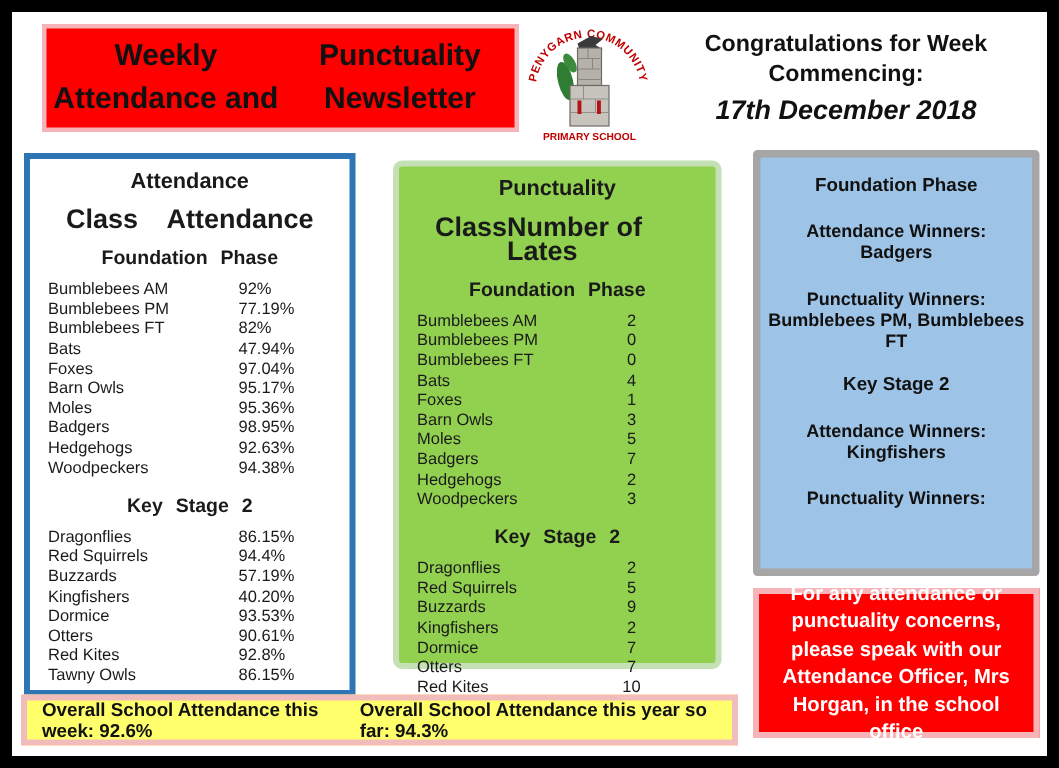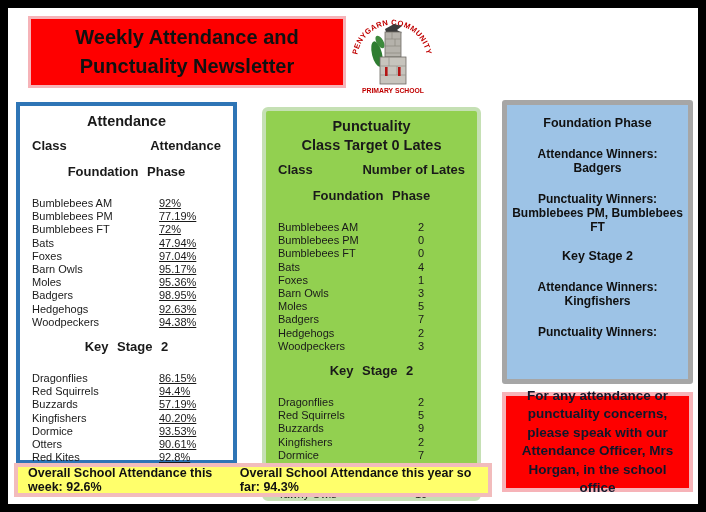--- a/index.html
+++ b/index.html
@@ -13,21 +13,21 @@
     border: 8px solid #000000;
     overflow: hidden;
   }
 
   
   .title-box {
     position: absolute; left: 20px; top: 8px;
     width: 318px; height: 72px;
     background: #fe0000;
     border: 3px solid #f6b3b8;
-    display: flex; flex-direction: column;
+    display: flex; 
     align-items: center; justify-content: center;
     text-align: center;
     font-weight: bold; font-size: 20px; line-height: 29px;
     color: #111111;
   }
   .logo-wrap { position: absolute; left: 341px; top: 0px; width: 86px; height: 88px; }
   .congrats {
     position: absolute; left: 420px; top: 12px; width: 272px;
     text-align: center; color: #111111;
   }
@@ -38,38 +38,38 @@
   .panel { position: absolute; }
   .panel-title { text-align: center; font-weight: bold; font-size: 14.5px; line-height: 19px; }
   .uline { text-underline-offset: 2px; }
 
   .attendance-panel {
     left: 8px; top: 94px; width: 221px; height: 362px;
     background: #ffffff; border: 4px solid #2e75b6;
     padding-top: 6px; color: #1a1a1a;
   }
   .punctuality-panel {
-    left: 254px; top: 99px; width: 219px; height: 394px;
+    left: 254px; top: 99px; width: 219px; height: 339px;
     background: #92d050; border: 4px solid #c5e0b4;
     border-radius: 6px; padding-top: 6px; color: #1a1a1a;
   }
   .col-headers {
     display: flex; justify-content: space-between;
-    margin-top: 7px; padding: 0 12px;
-    font-weight: bold; font-size: 13px; line-height: 16px;
+    margin-top: 7px; padding: 0 24px;
+    font-weight: bold; font-size: 18px; line-height: 16px;
   }
   .section-heading {
     margin-top: 10px; text-align: center;
     font-weight: bold; font-size: 13px; line-height: 15px;
     word-spacing: 5px;
   }
-  .rows { margin-top: 18px; }
+  .rows { margin-top: 8px; }
   .row { display: flex; padding-left: 12px; line-height: 13.2px; font-size: 11px; }
   .row .cell-name { width: 127px; }
-  .attendance-panel .row .cell-value { text-align: right; text-decoration: underline; }
+  .attendance-panel .row .cell-value { text-align: right; }
   .punctuality-panel .row .cell-name { width: 117px; }
   .punctuality-panel .row .cell-value { width: 52px; text-align: center; }
 
   
   .winners-panel {
     left: 494px; top: 92px; width: 191px; height: 284px;
     background: #9dc3e6; border: 5px solid #a6a6a6;
     border-radius: 3px;
     text-align: center; color: #111111;
     font-size: 12px; line-height: 13.5px;
@@ -78,21 +78,21 @@
   .w-heading { font-weight: bold; font-size: 12.5px; }
   .w-heading.second { margin-top: 16px; }
   .w-label { font-weight: bold; margin-top: 17px; }
   .w-value { font-weight: bold; min-height: 13.5px; margin-top: 1px; }
 
   
   .notice-box {
     left: 494px; top: 384px; width: 191px; height: 100px;
     position: absolute;
     background: #fe0000; border: 4px solid #f6b3b8;
-    color: #0f172a; font-weight: bold; font-size: 13.5px;
+    color: #ffffff; font-weight: bold; font-size: 13.5px;
     text-align: center; line-height: 18.5px;
     display: flex; align-items: center; justify-content: center;
     padding: 2px 6px;
   }
 
   
   .footer-bar {
     position: absolute; left: 6px; top: 455px; width: 478px; height: 34px;
     background: #ffff6b; border: 4px solid #f2bcbc;
     display: flex; justify-content: space-between; align-items: center;
@@ -136,40 +136,44 @@
       <line x1="31" y1="67" x2="57" y2="67" stroke="#948f88" stroke-width="0.7"></line>
       <line x1="40" y1="49" x2="40" y2="58" stroke="#948f88" stroke-width="0.7"></line>
       <line x1="48" y1="58" x2="48" y2="67" stroke="#948f88" stroke-width="0.7"></line>
 
       <rect x="36" y="59" width="2.6" height="9" fill="#b41414"></rect>
       <rect x="49" y="59" width="2.6" height="9" fill="#b41414"></rect>
       <text x="44" y="85" font-size="6.8" font-weight="bold" fill="#c00000" text-anchor="middle" font-family="Liberation Sans, sans-serif">PRIMARY SCHOOL</text>
     </svg>
   </div>
 
+  <div class="congrats">
+    <div class="line1">Congratulations for Week Commencing:</div>
+    <div class="line2">17th December 2018</div>
+  </div>
 
   <div class="panel attendance-panel">
     <div class="panel-title">Attendance</div>
     <div class="col-headers">
       <span class="uline">Class</span>
       <span class="uline">Attendance</span>
     </div>
     <div class="section-heading uline">Foundation Phase</div>
     <div class="rows">
         <div class="row">
           <span class="cell-name">Bumblebees AM</span>
           <span class="cell-value">92%</span>
         </div>
         <div class="row">
           <span class="cell-name">Bumblebees PM</span>
           <span class="cell-value">77.19%</span>
         </div>
         <div class="row">
           <span class="cell-name">Bumblebees FT</span>
-          <span class="cell-value">72%</span>
+          <span class="cell-value">82%</span>
         </div>
         <div class="row">
           <span class="cell-name">Bats</span>
           <span class="cell-value">47.94%</span>
         </div>
         <div class="row">
           <span class="cell-name">Foxes</span>
           <span class="cell-value">97.04%</span>
         </div>
         <div class="row">
@@ -225,21 +229,20 @@
         </div>
         <div class="row">
           <span class="cell-name">Tawny Owls</span>
           <span class="cell-value">86.15%</span>
         </div>
       </div>
   </div>
 
   <div class="panel punctuality-panel">
     <div class="panel-title">Punctuality</div>
-    <div class="panel-title">Class Target 0 Lates</div>
     <div class="col-headers">
       <span class="uline">Class</span>
       <span class="uline">Number of Lates</span>
     </div>
     <div class="section-heading uline">Foundation Phase</div>
     <div class="rows">
         <div class="row">
           <span class="cell-name">Bumblebees AM</span>
           <span class="cell-value">2</span>
         </div>

